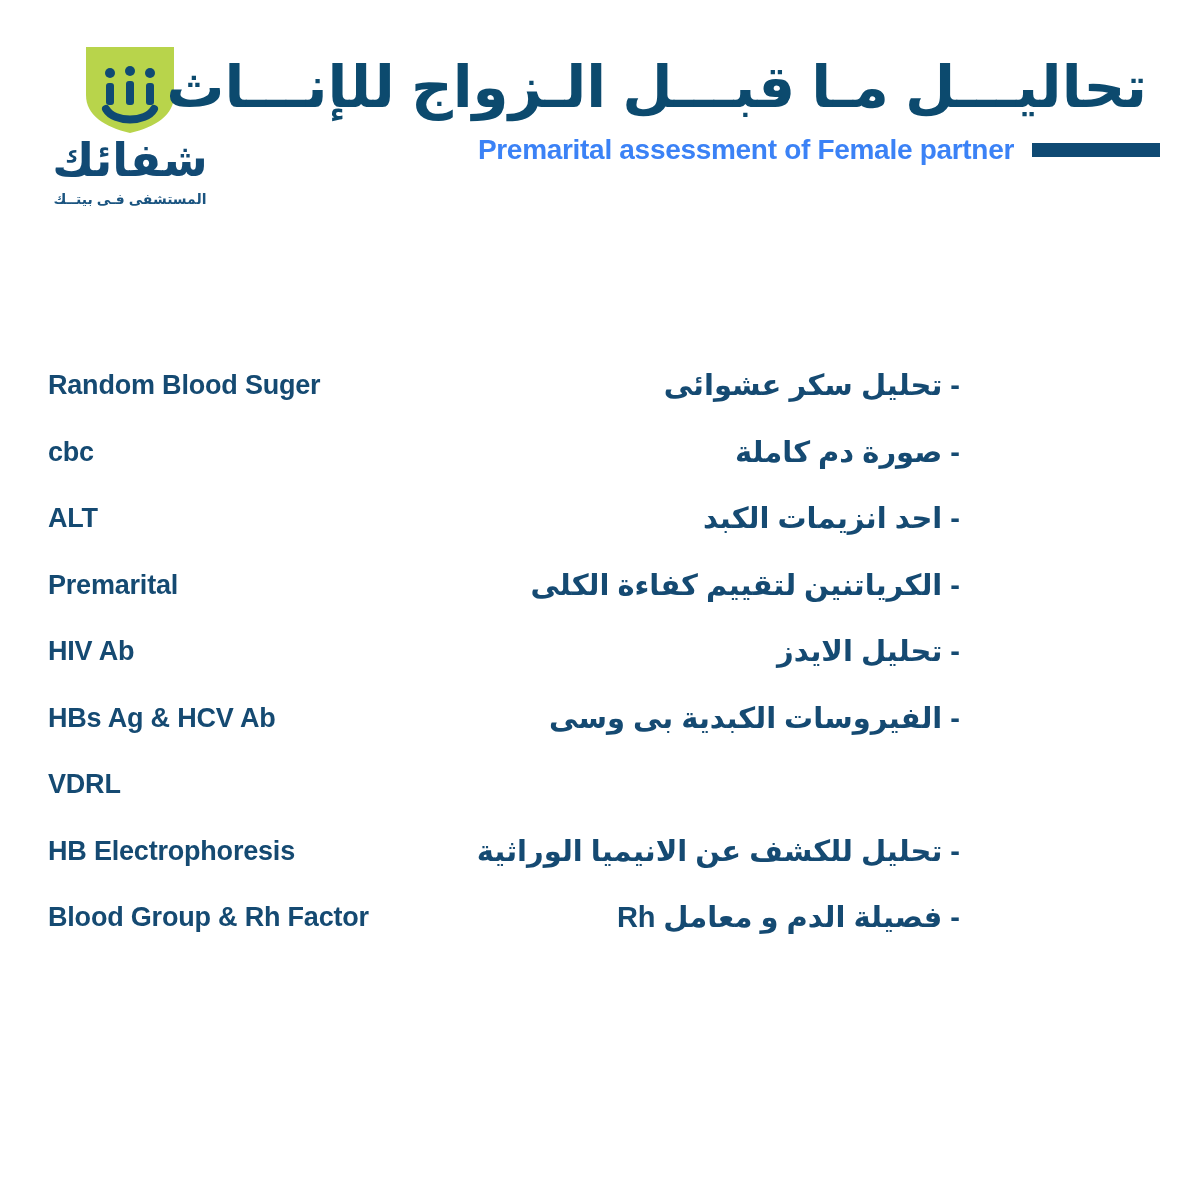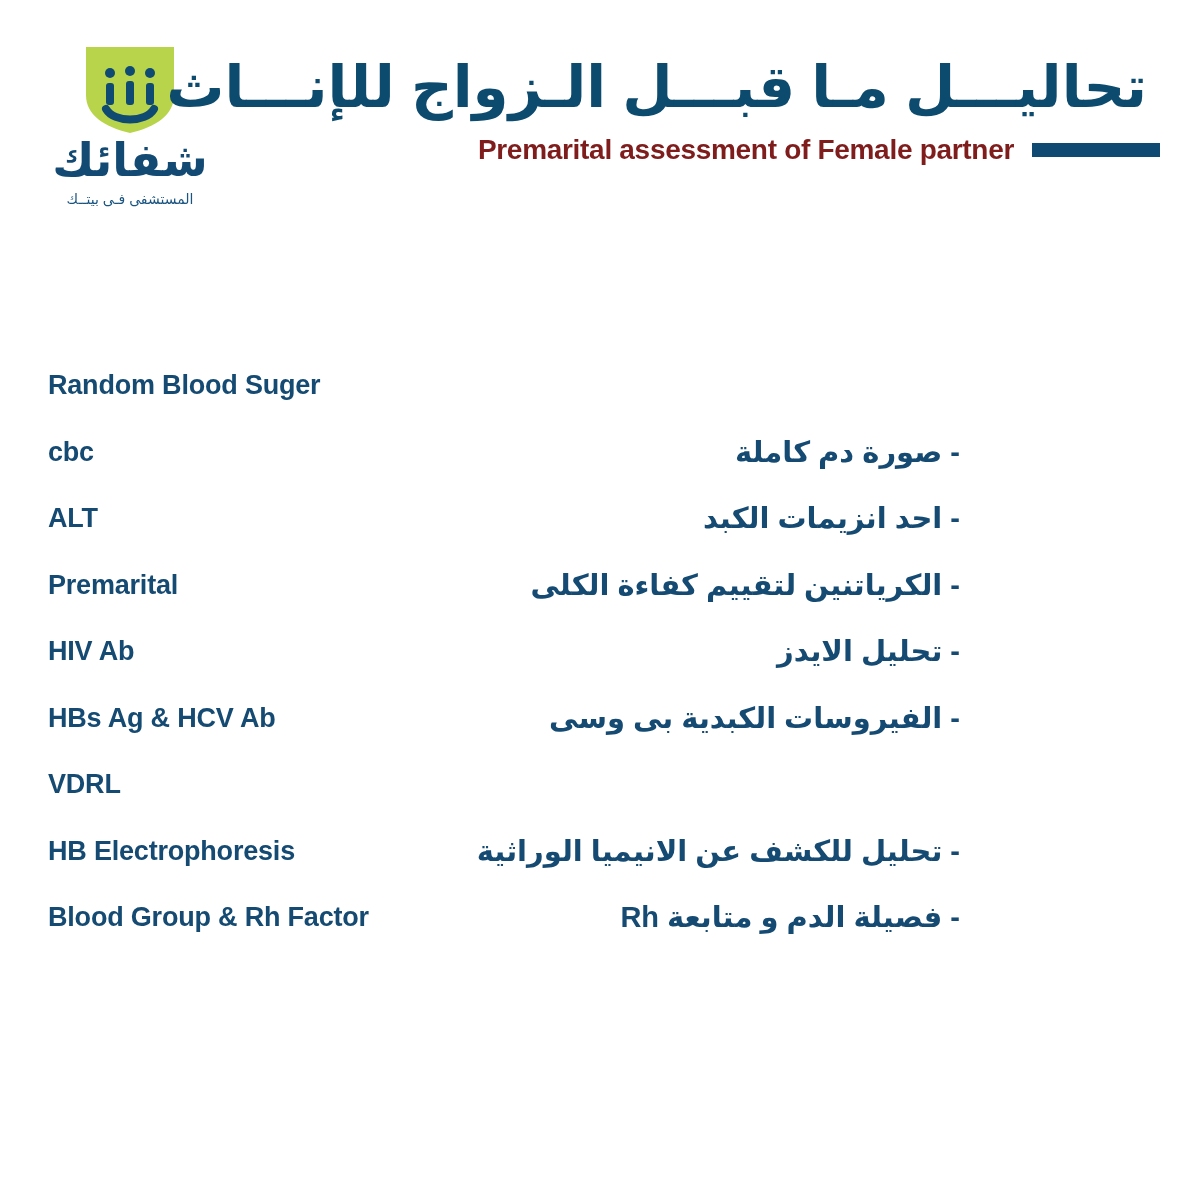--- a/index.html
+++ b/index.html
@@ -53,21 +53,21 @@
     font-weight: 700;
     color: #124A74;
     line-height: 1;
     letter-spacing: 0px;
     direction: rtl;
     text-align: center;
   }
   .logo-tagline {
     margin-top: 8px;
     font-size: 14px;
-    font-weight: 400;
+    font-weight: 700;
     color: #1A5480;
     direction: rtl;
     text-align: center;
     letter-spacing: 0.5px;
   }
 
   
   .title-block {
     position: absolute;
     right: 40px;
@@ -98,21 +98,21 @@
     height: 14px;
     background: #0F4A73;
     margin-right: 0;
     margin-left: 18px;
     flex: 0 0 auto;
     order: 1;
   }
   .subtitle-text {
     font-size: 28px;
     font-weight: 700;
-    color: #7f1d1d;
+    color: #3b82f6;
     white-space: nowrap;
     direction: ltr;
     order: 2;
     letter-spacing: -0.3px;
   }
 
   
   .list-area {
     position: absolute;
     left: 0;
@@ -179,20 +179,21 @@
         <span class="subtitle-text">Premarital assessment of Female partner</span>
       </div>
     </div>
 
   </div>
 
   <div class="list-area">
 
     <div class="test-row">
       <span class="en-name">Random Blood Suger</span>
+      <span class="ar-name">- تحليل سكر عشوائى</span>
     </div>
 
     <div class="test-row">
       <span class="en-name">cbc</span>
       <span class="ar-name">- صورة دم كاملة</span>
     </div>
 
     <div class="test-row">
       <span class="en-name">ALT</span>
       <span class="ar-name">- احد انزيمات الكبد</span>
@@ -218,18 +219,18 @@
     </div>
 
     <div class="test-row">
       <span class="en-name">HB Electrophoresis</span>
       <span class="ar-name">-  تحليل للكشف عن الانيميا الوراثية</span>
     </div>
 
 
     <div class="test-row">
       <span class="en-name">Blood Group &amp; Rh Factor</span>
-      <span class="ar-name">- فصيلة الدم و متابعة Rh</span>
+      <span class="ar-name">- فصيلة الدم و معامل Rh</span>
     </div>
 
   </div>
 
 </div>
 
 </body></html>

